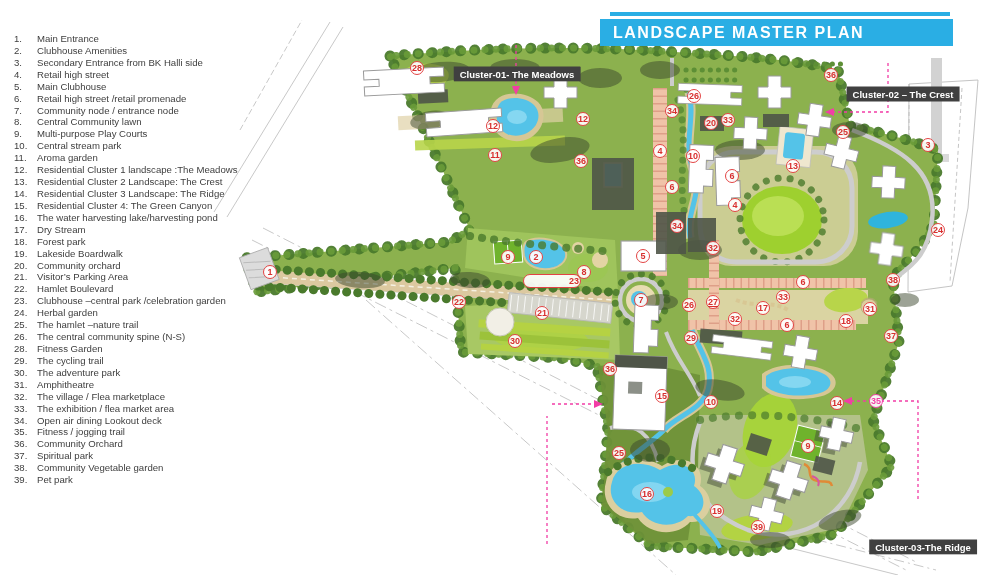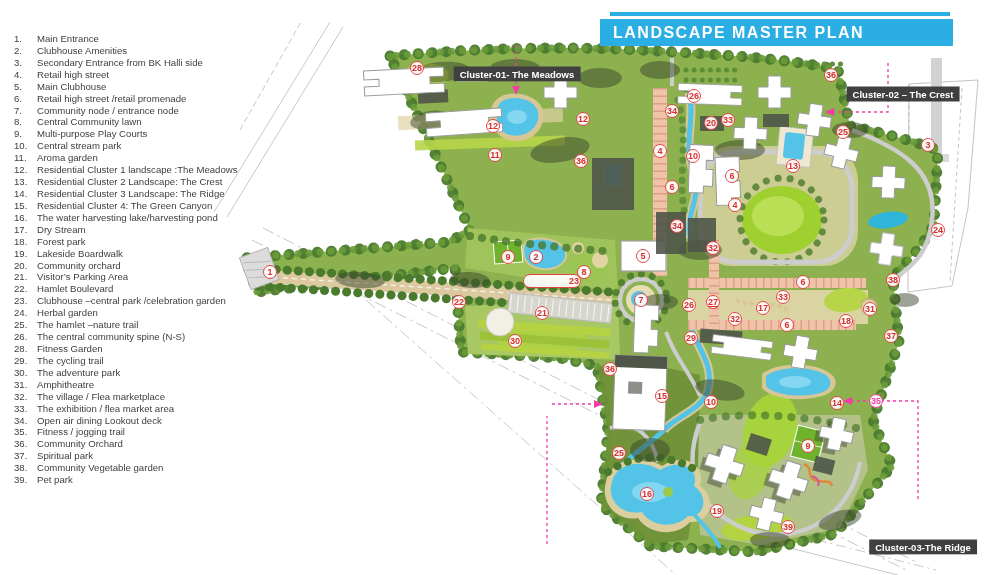--- a/index.html
+++ b/index.html
@@ -498,21 +498,21 @@
       <div class="marker" style="left: 691px; top: 338px;">29</div>
       <div class="marker" style="left: 610px; top: 369px;">36</div>
       <div class="marker" style="left: 662px; top: 396px;">15</div>
       <div class="marker" style="left: 711px; top: 402px;">10</div>
       <div class="marker" style="left: 800px; top: 403px; margin-left: 37px;">14</div>
       <div class="marker magenta" style="left: 876px; top: 401px;">35</div>
       <div class="marker" style="left: 619px; top: 453px;">25</div>
       <div class="marker" style="left: 647px; top: 494px;">16</div>
       <div class="marker" style="left: 808px; top: 446px;">9</div>
       <div class="marker" style="left: 717px; top: 511px;">19</div>
-      <div class="marker" style="left: 788px; top: 527px;">39</div>
+      <div class="marker" style="left: 758px; top: 527px;">39</div>
     </div>
 <div>
       <div class="cluster-label" style="left: 517px; top: 35px;">Cluster-01- The Meadows</div>
       <div class="cluster-label" style="left: 903px; top: 55px;">Cluster-02 – The Crest</div>
       <div class="cluster-label" style="left: 923px; top: 508px;">Cluster-03-The Ridge</div>
       <div class="cluster-label" style="left: 570px; top: 552px;">Cluster-04- The Canyon</div>
     </div>
 
 </div>
 

